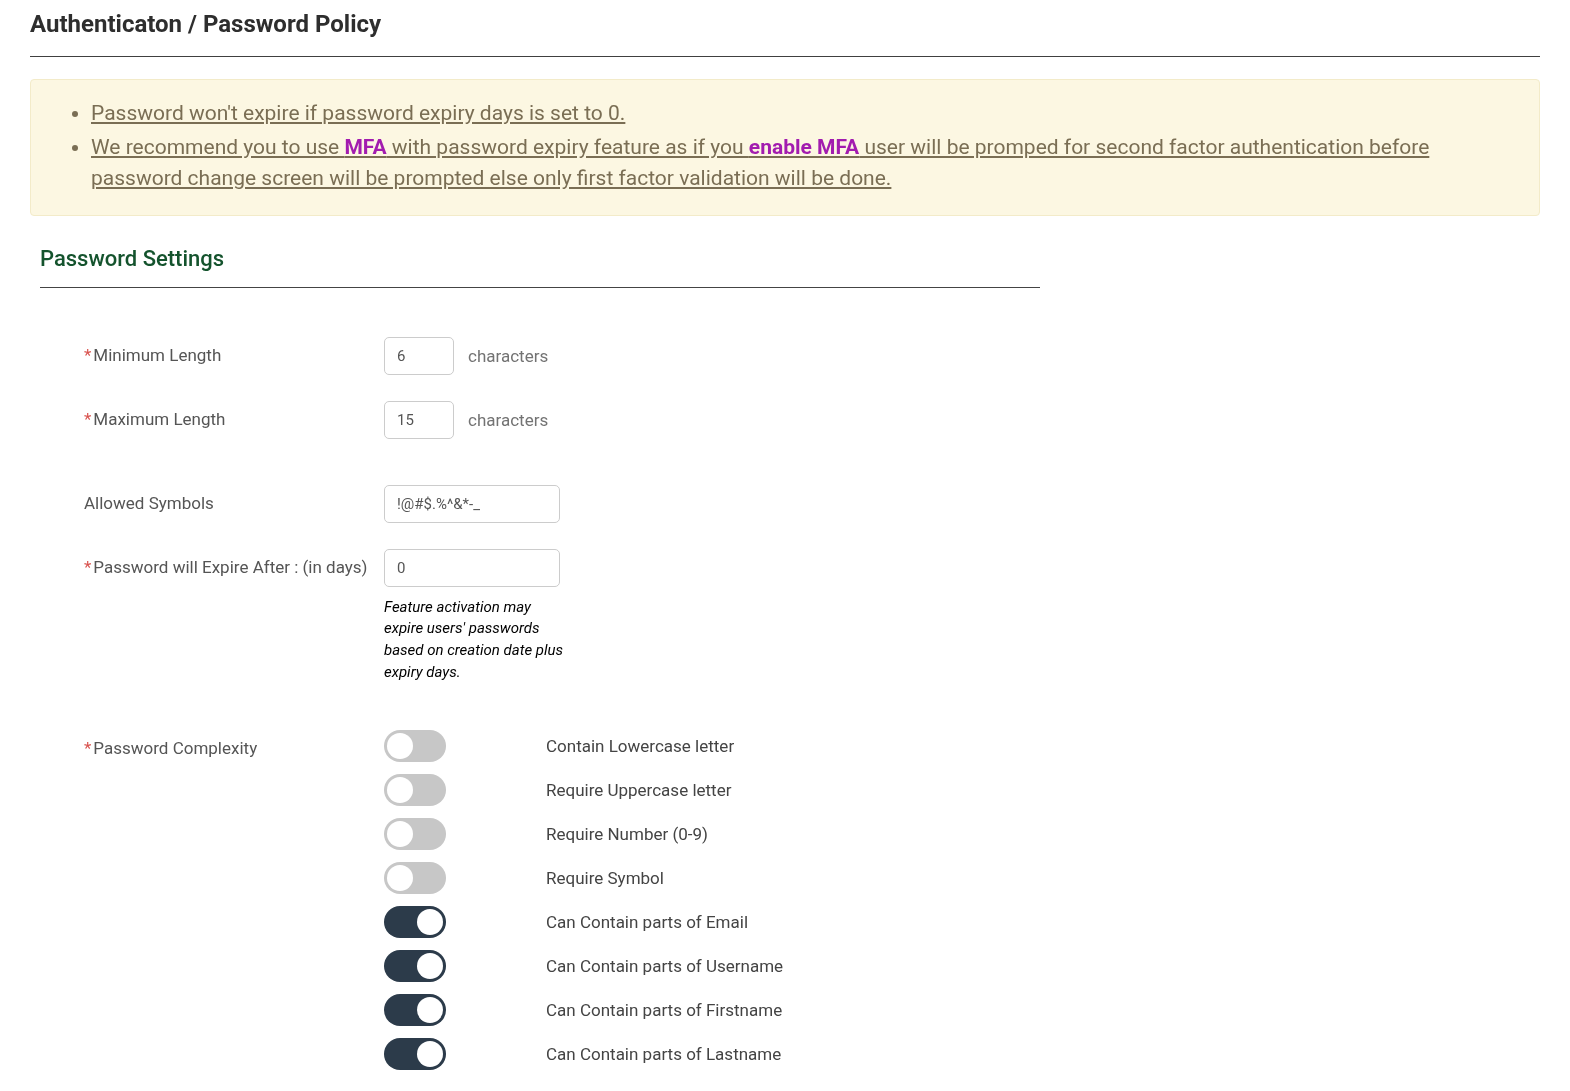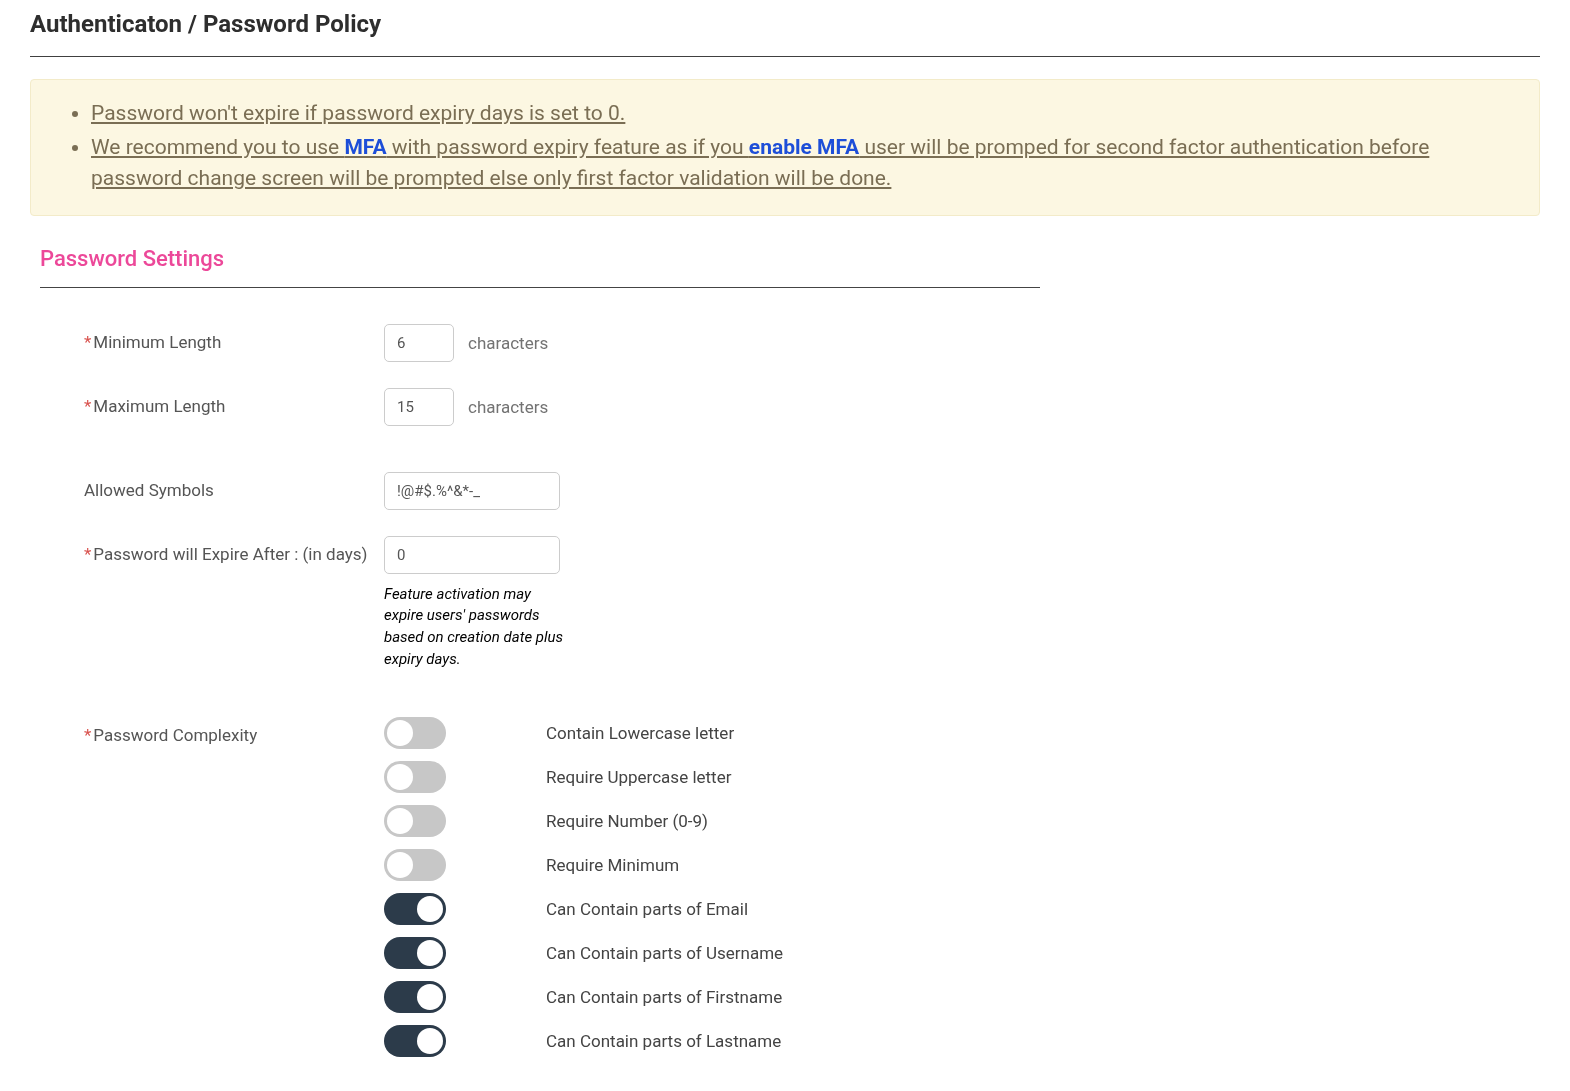--- a/index.html
+++ b/index.html
@@ -33,33 +33,33 @@
       padding-left: 36px;
       color: #6f6247;
     }
     .alert-box li {
       font-size: 21px;
       line-height: 1.5;
       color: #7a6e54;
       margin-bottom: 2px;
       text-decoration: underline;
     }
-    .alert-box li strong { font-weight: 700; color: #1d4ed8; }
+    .alert-box li strong { font-weight: 700; color: #a21caf; }
 
     .settings-section {
       padding: 0 10px;
       max-width: 1020px;
     }
     .section-title {
       font-size: 22px;
       font-weight: 500;
-      color: #ec4899;
+      color: #14532d;
       padding-bottom: 16px;
       border-bottom: 1px solid #444;
-      margin-bottom: 36px;
+      margin-bottom: 49px;
     }
     .form-row {
       display: flex;
       align-items: flex-start;
       margin-bottom: 26px;
       padding-left: 44px;
     }
     .form-label {
       width: 300px;
       flex-shrink: 0;
@@ -226,21 +226,21 @@
           <div class="toggle-row">
             <div class="toggle off">
               <div class="knob"></div>
             </div>
             <div class="toggle-label">Require Number (0-9)</div>
           </div>
           <div class="toggle-row">
             <div class="toggle off">
               <div class="knob"></div>
             </div>
-            <div class="toggle-label">Require Minimum</div>
+            <div class="toggle-label">Require Symbol</div>
           </div>
           <div class="toggle-row">
             <div class="toggle on">
               <div class="knob"></div>
             </div>
             <div class="toggle-label">Can Contain parts of Email</div>
           </div>
           <div class="toggle-row">
             <div class="toggle on">
               <div class="knob"></div>

